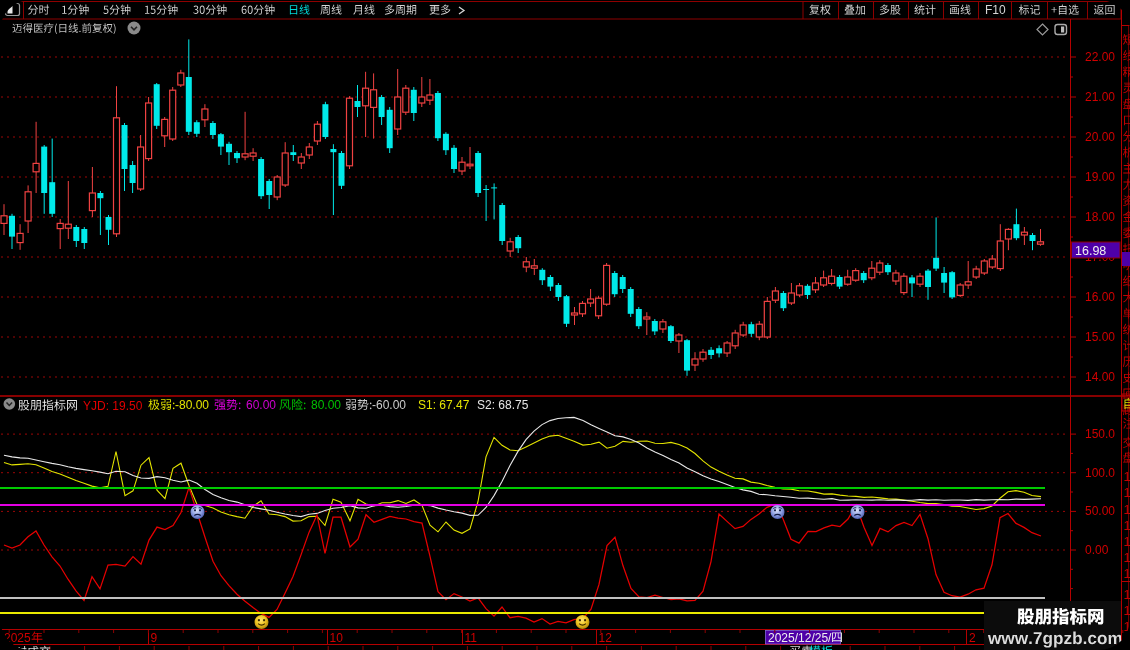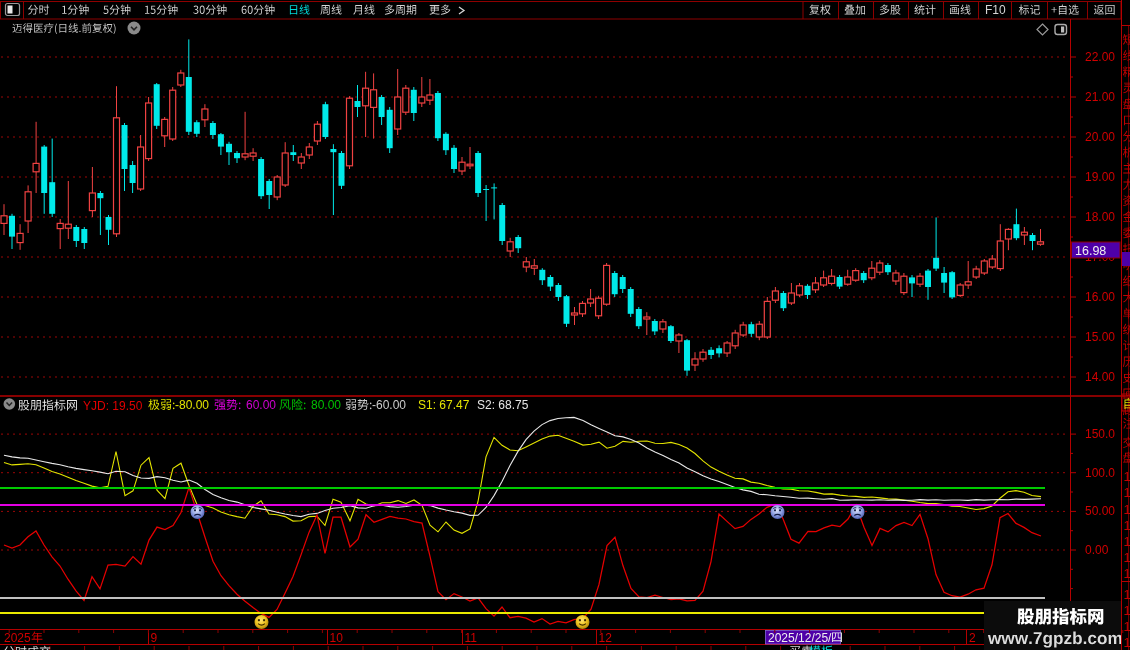--- a/index.html
+++ b/index.html
@@ -1,14 +1,14 @@
 <!DOCTYPE html>
 <html><head><meta charset="utf-8"><style>
 html,body{margin:0;padding:0;background:#000;}
-#pg{position:relative;width:1130px;height:650px;background:#000;overflow:hidden;font-family:"Liberation Sans",sans-serif;}
+#pg{position:relative;width:1130px;height:650px;background:#000;overflow:hidden;font-family:"Liberation Sans",sans-serif;border-radius:31px;}
 </style></head><body>
 <div id="pg">
 <svg width="1130" height="650" viewBox="0 0 1130 650">
 <rect x="0.5" y="1.5" width="1120.5" height="17.5" fill="none" stroke="#8e0000" stroke-width="1"></rect>
 <rect x="5.5" y="3.5" width="14" height="12" rx="2" fill="none" stroke="#999" stroke-width="1.2"></rect>
 <rect x="7.5" y="5.5" width="5" height="8" fill="#e8e8e8"></rect>
 <line x1="23.5" y1="2" x2="23.5" y2="19" stroke="#8e0000"></line>
 <path transform="translate(27.5,13.8)" d="M7.4 -9.0 6.6 -8.7C7.4 -7.1 8.7 -5.3 9.9 -4.3C10.1 -4.5 10.4 -4.9 10.6 -5.0C9.4 -5.9 8.1 -7.6 7.4 -9.0ZM3.6 -9.0C2.9 -7.3 1.8 -5.8 0.5 -4.9C0.7 -4.7 1.0 -4.4 1.2 -4.2C1.5 -4.5 1.8 -4.7 2.1 -5.0V-4.3H4.2C3.9 -2.4 3.3 -0.6 0.7 0.2C0.9 0.4 1.1 0.7 1.2 0.9C4.0 -0.1 4.8 -2.1 5.0 -4.3H8.0C7.9 -1.5 7.8 -0.4 7.5 -0.2C7.4 -0.0 7.2 -0.0 7.0 -0.0C6.8 -0.0 6.1 -0.0 5.4 -0.1C5.5 0.1 5.6 0.5 5.6 0.7C6.3 0.8 7.0 0.8 7.4 0.8C7.7 0.7 8.0 0.6 8.2 0.4C8.6 -0.1 8.8 -1.3 8.9 -4.7C8.9 -4.8 8.9 -5.1 8.9 -5.1H2.1C3.0 -6.1 3.9 -7.4 4.4 -8.8Z M16.2 -5.0C16.8 -4.1 17.5 -3.0 17.9 -2.3L18.6 -2.7C18.2 -3.4 17.5 -4.5 16.9 -5.3ZM14.6 -4.4V-1.9H12.7V-4.4ZM14.6 -5.2H12.7V-7.6H14.6ZM11.9 -8.3V-0.3H12.7V-1.2H15.3V-8.3ZM19.4 -9.2V-7.0H15.8V-6.2H19.4V-0.4C19.4 -0.1 19.3 -0.1 19.1 -0.1C18.9 -0.0 18.0 -0.0 17.2 -0.1C17.3 0.2 17.4 0.5 17.5 0.8C18.6 0.8 19.3 0.8 19.7 0.6C20.1 0.5 20.2 0.2 20.2 -0.4V-6.2H21.6V-7.0H20.2V-9.2Z" fill="#d6d6d6"></path>
 <path transform="translate(61.2,13.8)" d="M1.0 0.0H5.4V-0.8H3.8V-8.1H3.0C2.6 -7.8 2.0 -7.6 1.3 -7.5V-6.9H2.8V-0.8H1.0Z M13.5 -9.0 12.7 -8.7C13.5 -7.1 14.8 -5.3 16.0 -4.3C16.2 -4.5 16.5 -4.9 16.7 -5.0C15.5 -5.9 14.2 -7.6 13.5 -9.0ZM9.7 -9.0C9.0 -7.3 7.9 -5.8 6.6 -4.9C6.8 -4.7 7.1 -4.4 7.3 -4.2C7.6 -4.5 7.9 -4.7 8.2 -5.0V-4.3H10.3C10.0 -2.4 9.4 -0.6 6.8 0.2C7.0 0.4 7.2 0.7 7.3 0.9C10.1 -0.1 10.9 -2.1 11.2 -4.3H14.1C14.0 -1.5 13.9 -0.4 13.6 -0.2C13.5 -0.0 13.3 -0.0 13.1 -0.0C12.9 -0.0 12.2 -0.0 11.5 -0.1C11.6 0.1 11.7 0.5 11.7 0.7C12.4 0.8 13.1 0.8 13.5 0.8C13.8 0.7 14.1 0.6 14.3 0.4C14.7 -0.1 14.9 -1.3 15.0 -4.7C15.0 -4.8 15.0 -5.1 15.0 -5.1H8.2C9.2 -6.1 10.0 -7.4 10.5 -8.8Z M24.3 -6.1V-3.5H22.8V-6.1ZM25.1 -6.1H26.6V-3.5H25.1ZM24.3 -9.2V-6.9H22.0V-2.0H22.8V-2.7H24.3V0.9H25.1V-2.7H26.6V-2.1H27.4V-6.9H25.1V-9.2ZM19.1 -9.2C18.8 -8.2 18.2 -7.2 17.5 -6.5C17.6 -6.4 17.9 -6.0 17.9 -5.8C18.3 -6.2 18.7 -6.7 19.0 -7.2H21.7V-8.0H19.4C19.6 -8.3 19.7 -8.7 19.8 -9.0ZM17.8 -3.8V-3.0H19.4V-0.8C19.4 -0.3 19.0 0.0 18.8 0.2C18.9 0.3 19.1 0.6 19.2 0.8C19.4 0.6 19.7 0.4 21.8 -0.6C21.7 -0.8 21.7 -1.1 21.6 -1.4L20.2 -0.6V-3.0H21.7V-3.8H20.2V-5.3H21.4V-6.0H18.3V-5.3H19.4V-3.8Z" fill="#d6d6d6"></path>
 <path transform="translate(103.0,13.8)" d="M2.9 0.1C4.2 0.1 5.5 -0.9 5.5 -2.6C5.5 -4.4 4.4 -5.2 3.1 -5.2C2.6 -5.2 2.2 -5.1 1.9 -4.9L2.1 -7.2H5.1V-8.1H1.2L0.9 -4.3L1.5 -4.0C1.9 -4.3 2.3 -4.4 2.8 -4.4C3.8 -4.4 4.5 -3.8 4.5 -2.6C4.5 -1.4 3.7 -0.7 2.8 -0.7C1.8 -0.7 1.3 -1.1 0.8 -1.6L0.3 -0.9C0.8 -0.4 1.6 0.1 2.9 0.1Z M13.5 -9.0 12.7 -8.7C13.5 -7.1 14.8 -5.3 16.0 -4.3C16.2 -4.5 16.5 -4.9 16.7 -5.0C15.5 -5.9 14.2 -7.6 13.5 -9.0ZM9.7 -9.0C9.0 -7.3 7.9 -5.8 6.6 -4.9C6.8 -4.7 7.1 -4.4 7.3 -4.2C7.6 -4.5 7.9 -4.7 8.2 -5.0V-4.3H10.3C10.0 -2.4 9.4 -0.6 6.8 0.2C7.0 0.4 7.2 0.7 7.3 0.9C10.1 -0.1 10.9 -2.1 11.2 -4.3H14.1C14.0 -1.5 13.9 -0.4 13.6 -0.2C13.5 -0.0 13.3 -0.0 13.1 -0.0C12.9 -0.0 12.2 -0.0 11.5 -0.1C11.6 0.1 11.7 0.5 11.7 0.7C12.4 0.8 13.1 0.8 13.5 0.8C13.8 0.7 14.1 0.6 14.3 0.4C14.7 -0.1 14.9 -1.3 15.0 -4.7C15.0 -4.8 15.0 -5.1 15.0 -5.1H8.2C9.2 -6.1 10.0 -7.4 10.5 -8.8Z M24.3 -6.1V-3.5H22.8V-6.1ZM25.1 -6.1H26.6V-3.5H25.1ZM24.3 -9.2V-6.9H22.0V-2.0H22.8V-2.7H24.3V0.9H25.1V-2.7H26.6V-2.1H27.4V-6.9H25.1V-9.2ZM19.1 -9.2C18.8 -8.2 18.2 -7.2 17.5 -6.5C17.6 -6.4 17.9 -6.0 17.9 -5.8C18.3 -6.2 18.7 -6.7 19.0 -7.2H21.7V-8.0H19.4C19.6 -8.3 19.7 -8.7 19.8 -9.0ZM17.8 -3.8V-3.0H19.4V-0.8C19.4 -0.3 19.0 0.0 18.8 0.2C18.9 0.3 19.1 0.6 19.2 0.8C19.4 0.6 19.7 0.4 21.8 -0.6C21.7 -0.8 21.7 -1.1 21.6 -1.4L20.2 -0.6V-3.0H21.7V-3.8H20.2V-5.3H21.4V-6.0H18.3V-5.3H19.4V-3.8Z" fill="#d6d6d6"></path>

